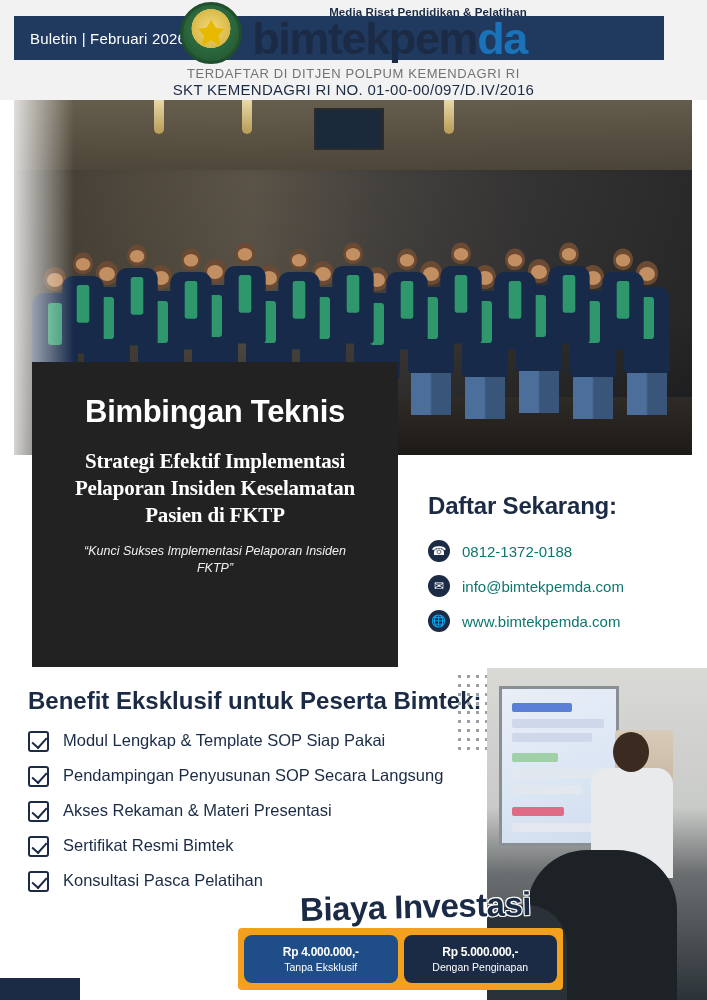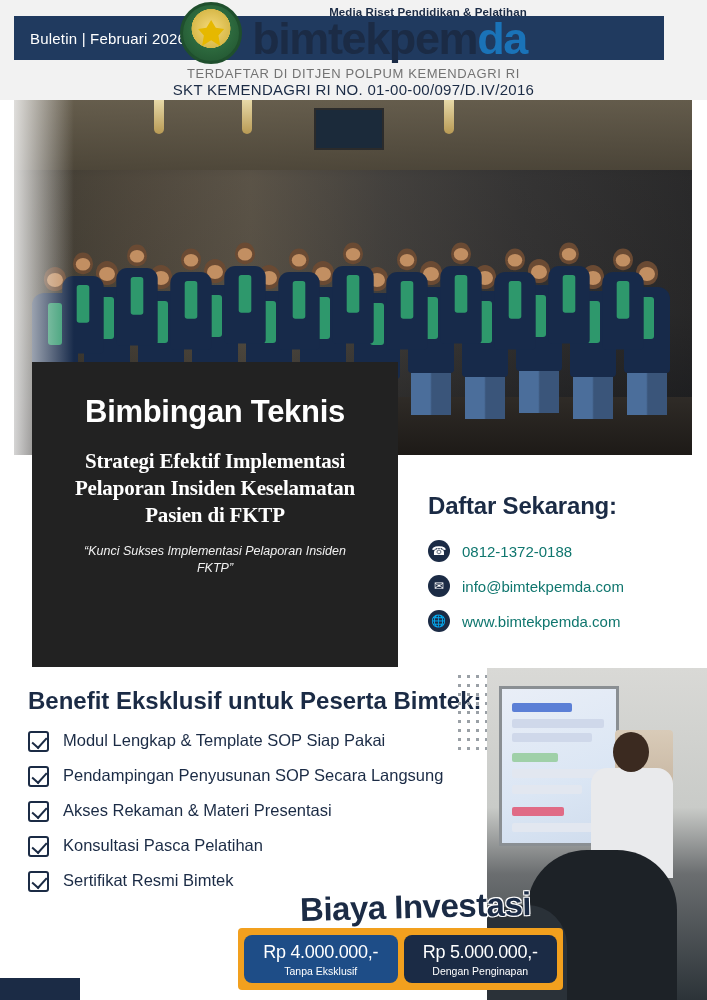--- a/index.html
+++ b/index.html
@@ -355,22 +355,22 @@
     border-radius: 8px;
     display: flex;
     flex-direction: column;
     align-items: center;
     justify-content: center;
     color: #ffffff;
   }
   .price-card.blue { background: #1e4d87; }
   .price-card.darkblue { background: #1b2b45; }
   .price-amount {
-    font-size: 18px;
-    font-weight: normal;
+    font-size: 12px;
+    font-weight: bold;
     letter-spacing: -.3px;
   }
   .price-note {
     font-size: 10.5px;
     margin-top: 2px;
   }
   .footer-tab {
     position: absolute;
     left: 0; top: 978px;
     width: 80px; height: 22px;
@@ -552,25 +552,25 @@
     <div class="benefit-item">
       <span class="benefit-check"></span>
       <span class="benefit-text">Pendampingan Penyusunan SOP Secara Langsung</span>
     </div>
     <div class="benefit-item">
       <span class="benefit-check"></span>
       <span class="benefit-text">Akses Rekaman &amp; Materi Presentasi</span>
     </div>
     <div class="benefit-item">
       <span class="benefit-check"></span>
-      <span class="benefit-text">Konsultasi Pasca Pelatihan</span>
+      <span class="benefit-text">Sertifikat Resmi Bimtek</span>
     </div>
     <div class="benefit-item">
       <span class="benefit-check"></span>
-      <span class="benefit-text">Sertifikat Resmi Bimtek</span>
+      <span class="benefit-text">Konsultasi Pasca Pelatihan</span>
     </div>
   </div>
 
   <div class="dots"></div>
 
   <div class="photo2">
     <div class="photo2-bg"></div>
     <div class="photo2-screen">
       <div class="bar" style="left:10px; top:14px; width:60px; background:#5b7fd6;"></div>
       <div class="bar" style="left:10px; top:30px; width:92px; background:#cfd8ea;"></div>

